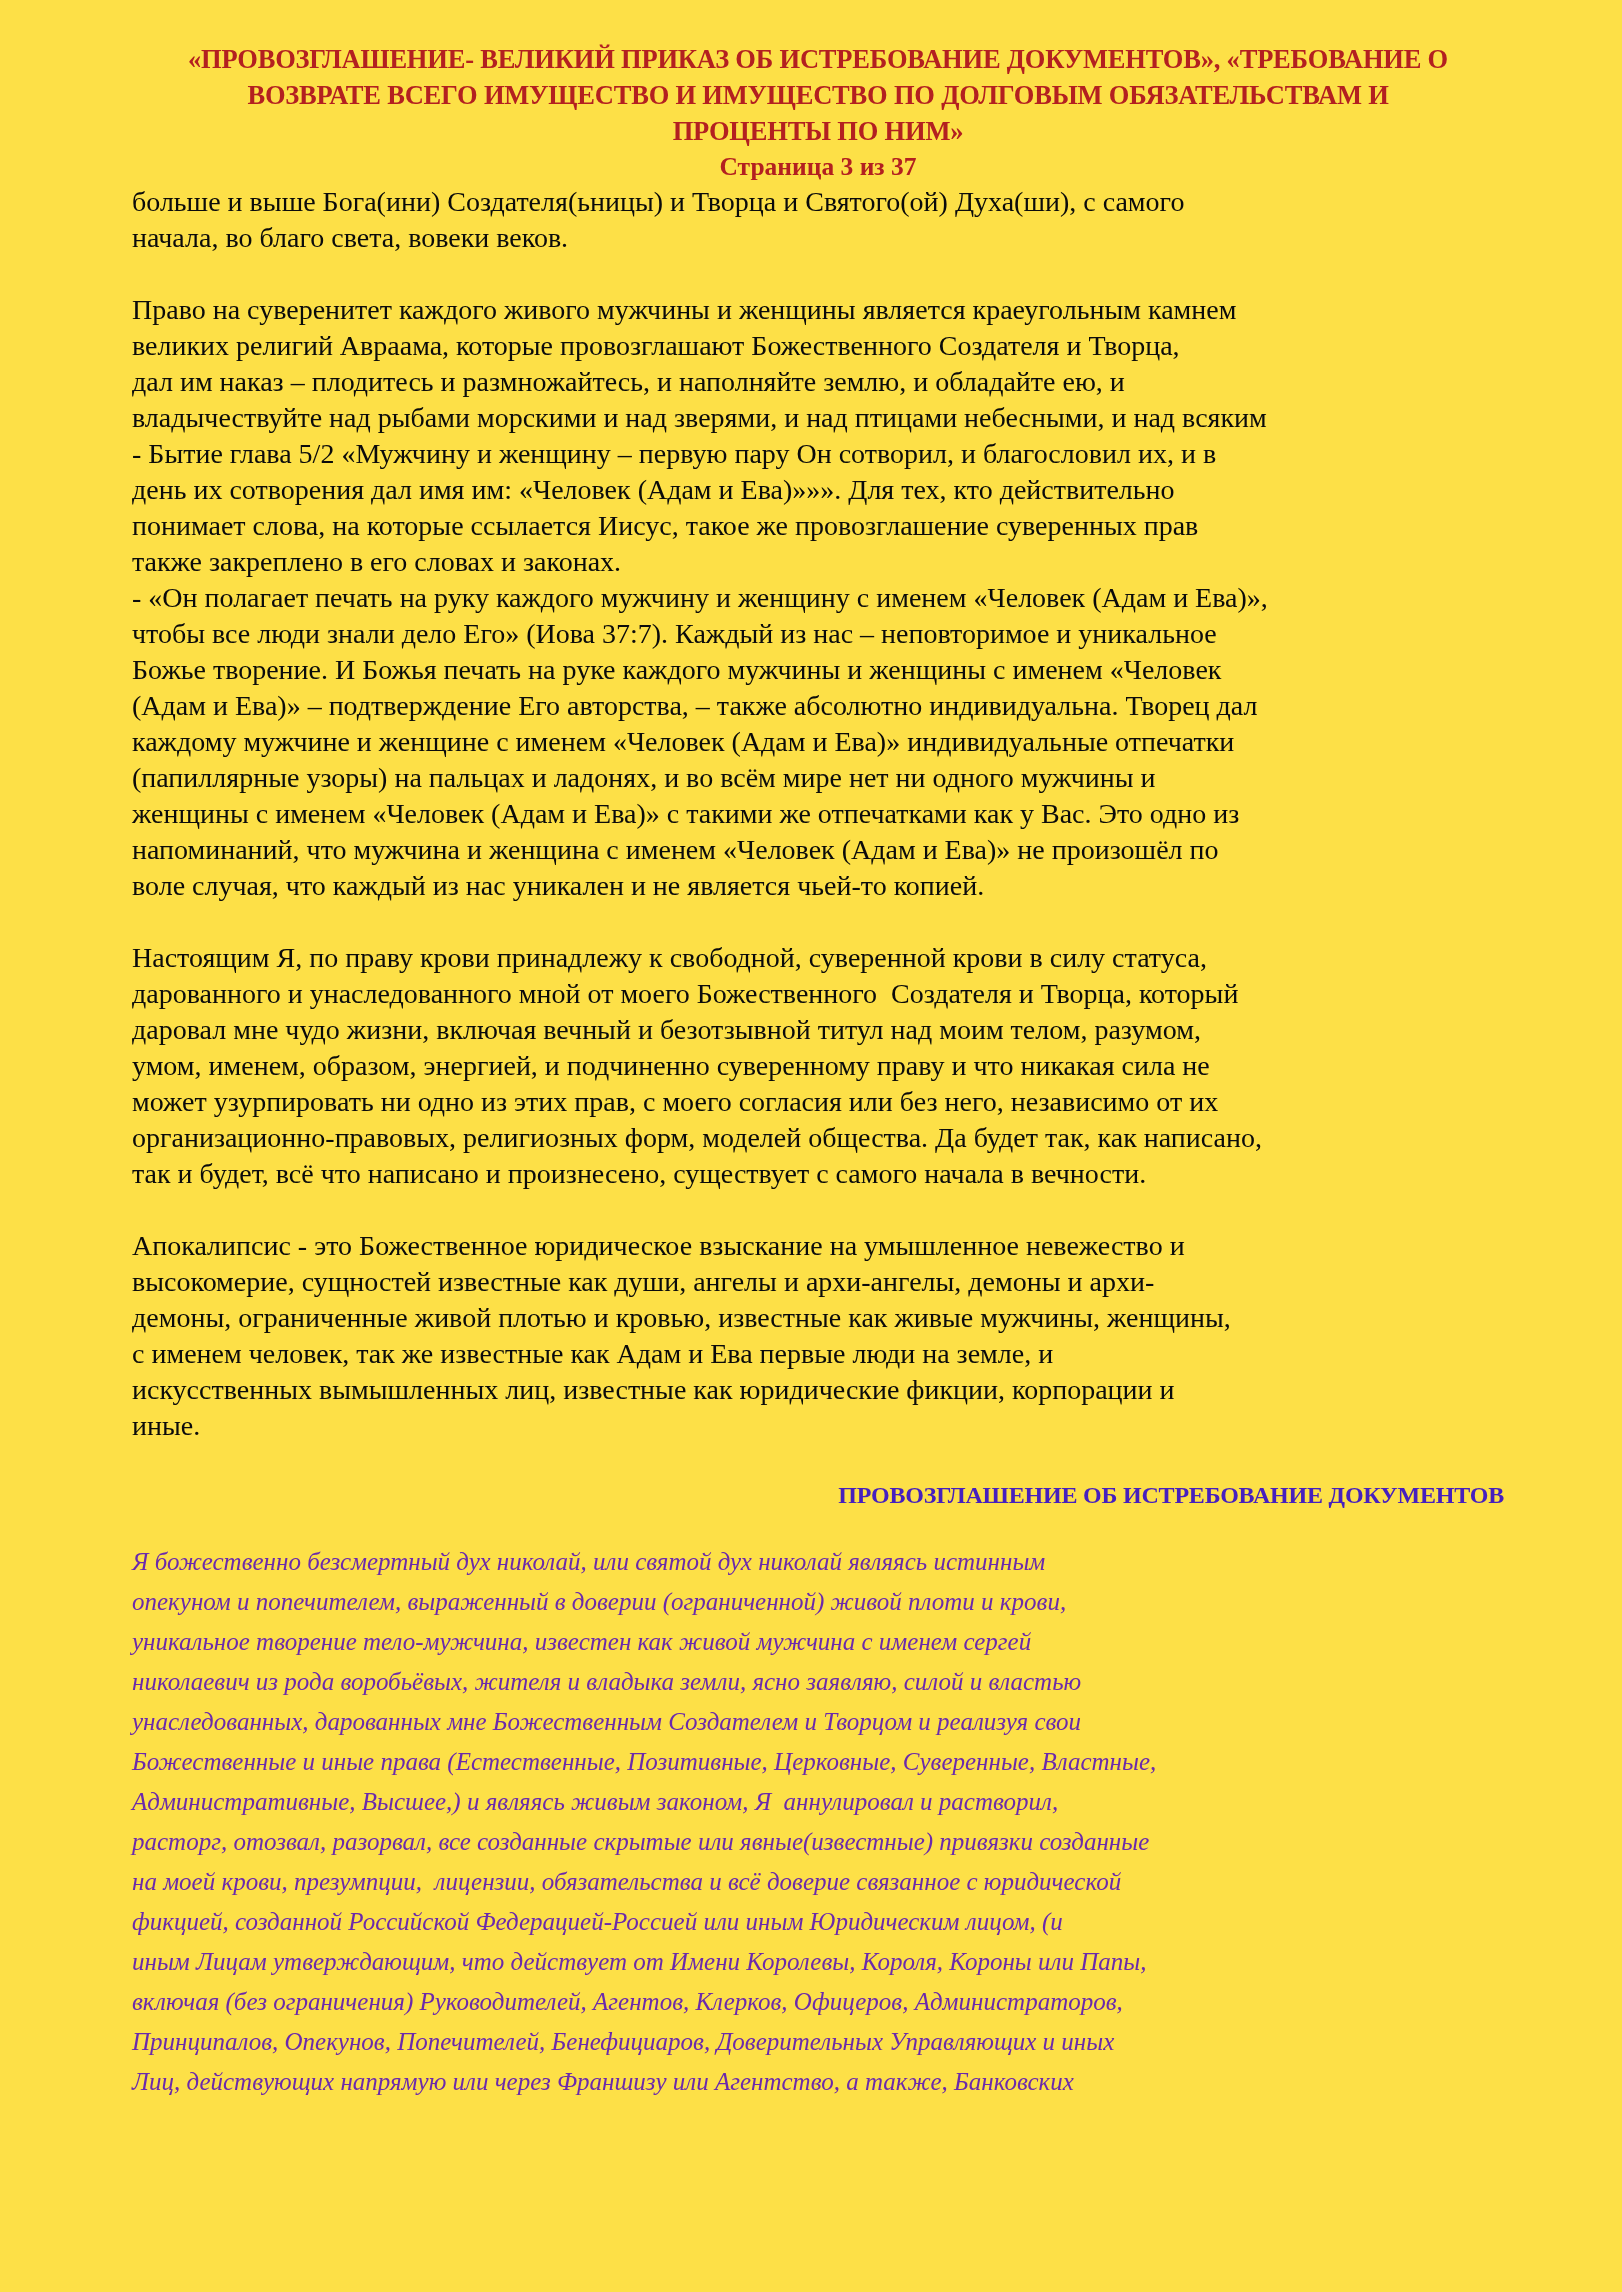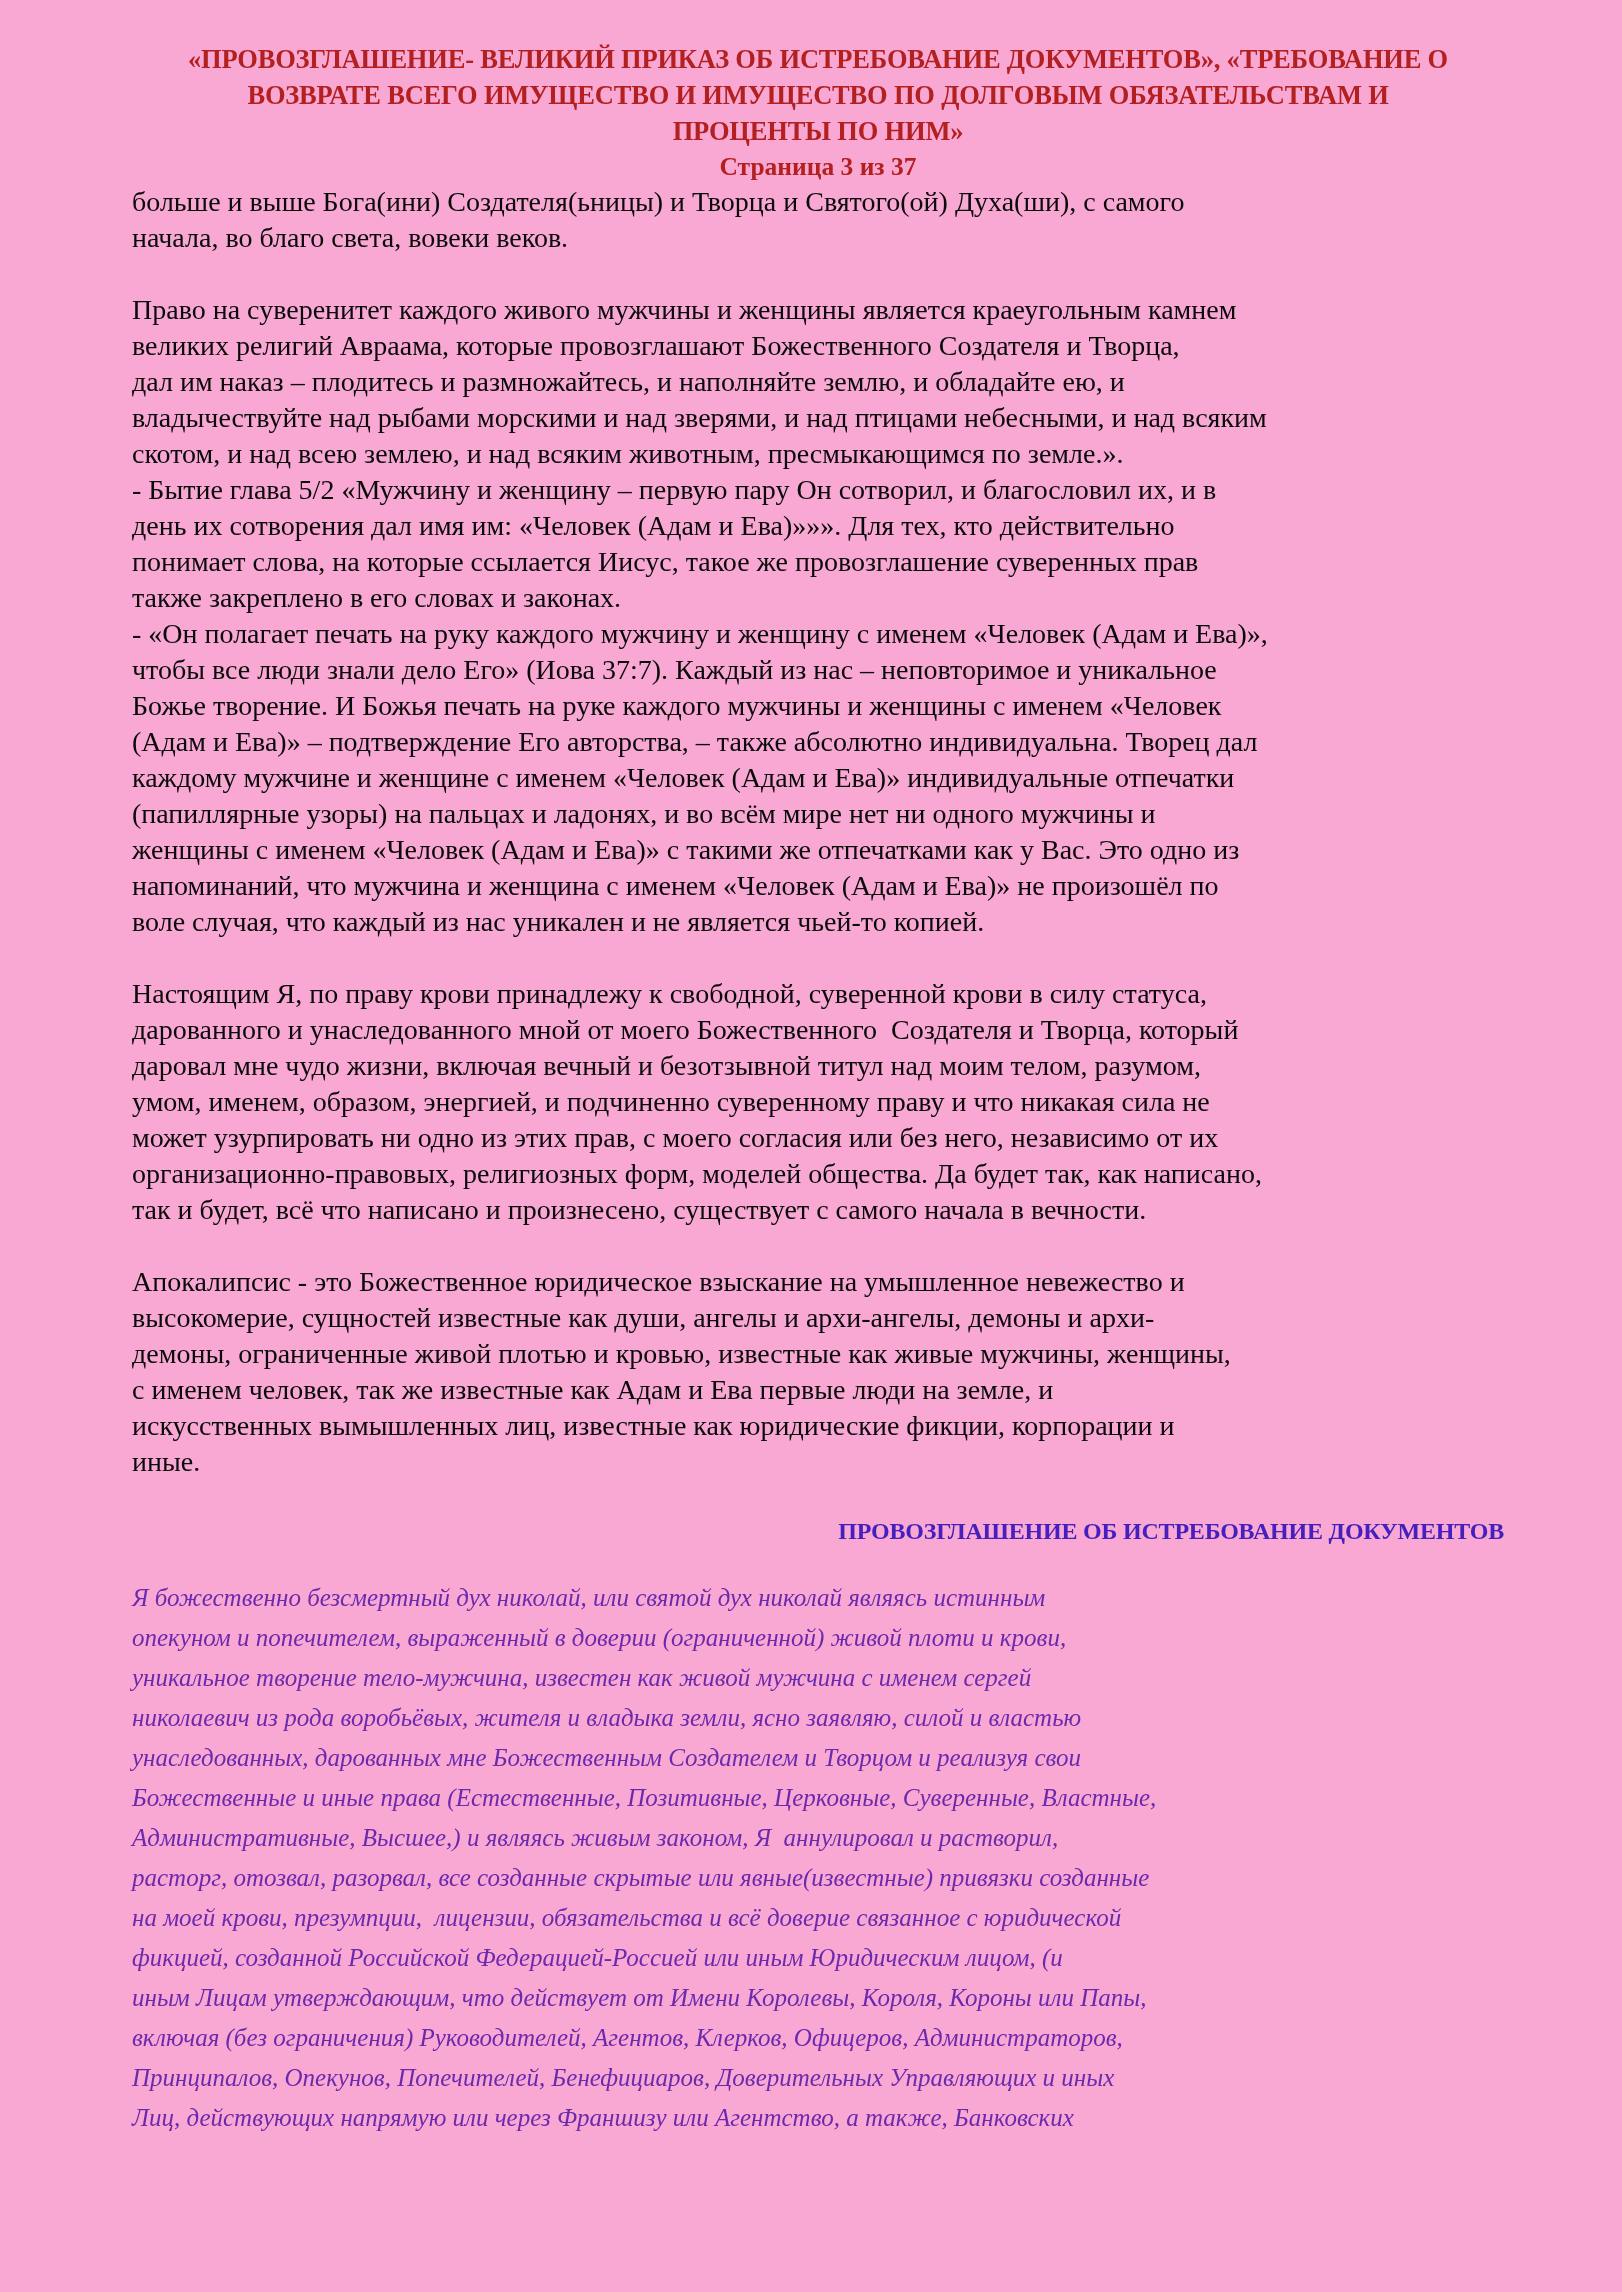--- a/index.html
+++ b/index.html
@@ -6,21 +6,21 @@
     margin: 0;
     padding: 0;
     background: #ffffff;
   }
   .page {
     position: relative;
     width: 1622px;
     height: 2293px;
     box-sizing: border-box;
     padding: 41px 118px 29px 132px;
-    background: #f9a8d4;
+    background: #fde047;
     overflow: hidden;
     font-family: "Liberation Serif", "DejaVu Serif", serif;
     color: #0b0b0b;
   }
   .doc-title {
     text-align: center;
     font-weight: 700;
     font-size: 26.5px;
     line-height: 36px;
     letter-spacing: -0.2px;
@@ -75,21 +75,20 @@
   <section class="body-black" style="color: rgb(11, 11, 11);">
       <div class="para">
         <div class="line">больше и выше Бога(ини) Создателя(ьницы) и Творца и Святого(ой) Духа(ши), с самого</div>
         <div class="line">начала, во благо света, вовеки веков.</div>
       </div>
       <div class="para">
         <div class="line">Право на суверенитет каждого живого мужчины и женщины является краеугольным камнем</div>
         <div class="line">великих религий Авраама, которые провозглашают Божественного Создателя и Творца,</div>
         <div class="line">дал им наказ – плодитесь и размножайтесь, и наполняйте землю, и обладайте ею, и</div>
         <div class="line">владычествуйте над рыбами морскими и над зверями, и над птицами небесными, и над всяким</div>
-        <div class="line">скотом, и над всею землею, и над всяким животным, пресмыкающимся по земле.».</div>
         <div class="line">- Бытие глава 5/2 «Мужчину и женщину – первую пару Он сотворил, и благословил их, и в</div>
         <div class="line">день их сотворения дал имя им: «Человек (Адам и Ева)»»». Для тех, кто действительно</div>
         <div class="line">понимает слова, на которые ссылается Иисус, такое же провозглашение суверенных прав</div>
         <div class="line">также закреплено в его словах и законах.</div>
         <div class="line">- «Он полагает печать на руку каждого мужчину и женщину с именем «Человек (Адам и Ева)»,</div>
         <div class="line">чтобы все люди знали дело Его» (Иова 37:7). Каждый из нас – неповторимое и уникальное</div>
         <div class="line">Божье творение. И Божья печать на руке каждого мужчины и женщины с именем «Человек</div>
         <div class="line">(Адам и Ева)» – подтверждение Его авторства, – также абсолютно индивидуальна. Творец дал</div>
         <div class="line">каждому мужчине и женщине с именем «Человек (Адам и Ева)» индивидуальные отпечатки</div>
         <div class="line">(папиллярные узоры) на пальцах и ладонях, и во всём мире нет ни одного мужчины и</div>

